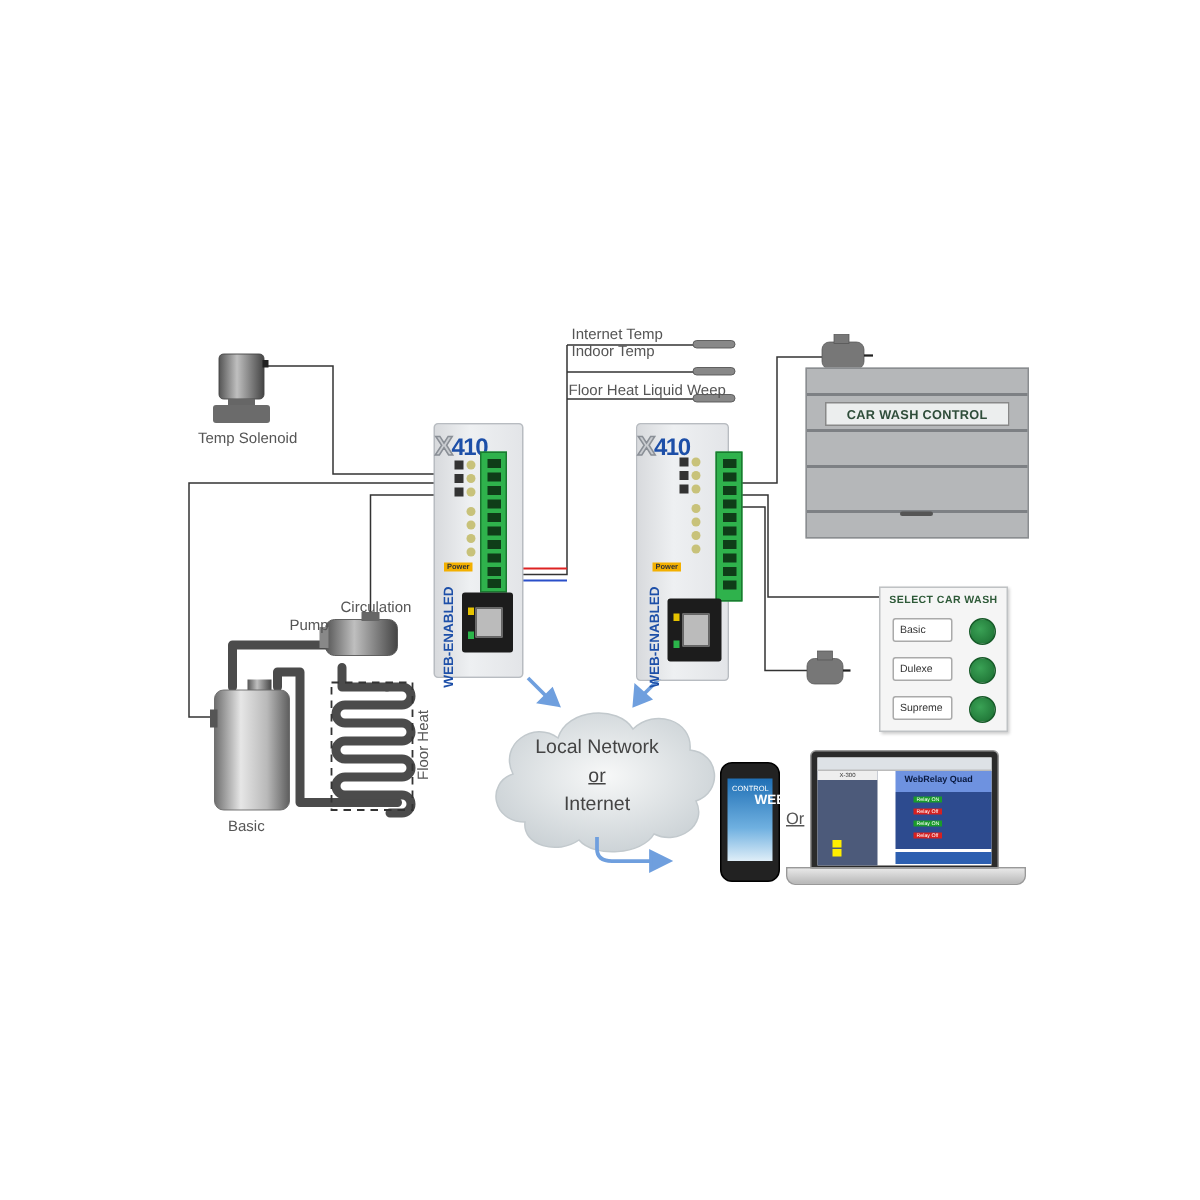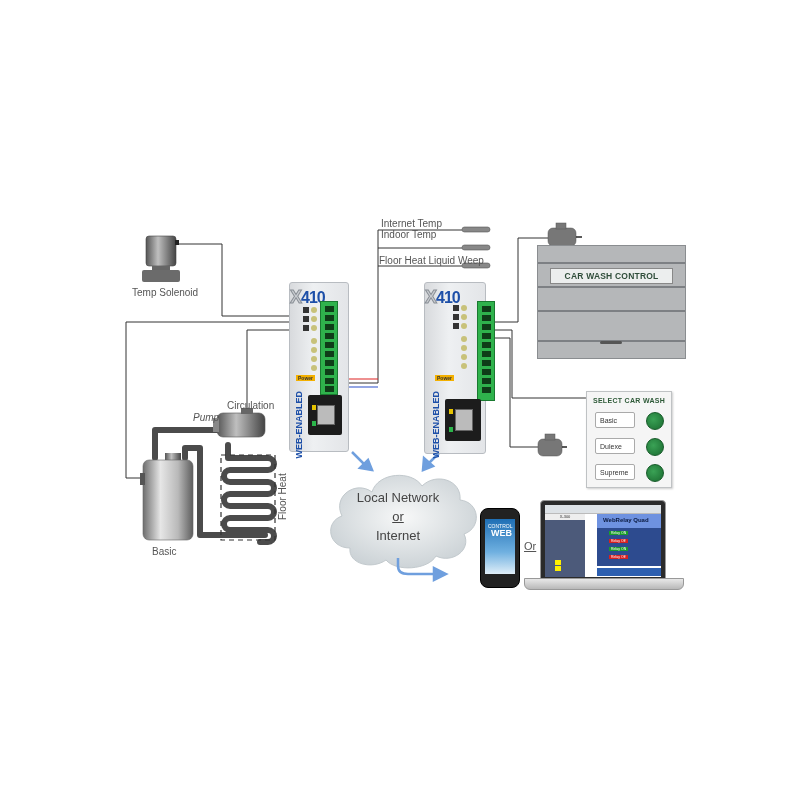--- a/index.html
+++ b/index.html
@@ -124,21 +124,21 @@
     <line x1="562" y1="447" x2="567" y2="447" stroke="#222" stroke-width="1.5"></line>
   </g>
 </svg>
 
 <div class="abs label" style="left:381px;top:218px;">Internet Temp</div>
 <div class="abs label" style="left:381px;top:229px;">Indoor Temp</div>
 <div class="abs label" style="left:379px;top:255px;">Floor Heat Liquid Weep</div>
 
 <div class="abs label" style="left:132px;top:287px;">Temp Solenoid</div>
 <div class="abs label" style="left:191px;top:400px;margin-left:36px;">Circulation</div>
-<div class="abs label" style="left:193px;top:412px;font-style:italic;">Pump</div>
+<div class="abs label" style="left:193px;top:412px;">Pump</div>
 <div class="abs label" style="left:152px;top:546px;">Basic</div>
 <div class="abs label" style="left:277px;top:520px;transform:rotate(-90deg);transform-origin:left top;">Floor Heat</div>
 
 <div class="device" style="left:289px;top:282px;width:58px;height:168px;">
   <div class="logo"><span class="x">X</span><span>410</span></div>
   <div class="terminal" style="left:30px;top:18px;width:16px;height:92px;">
     <div class="slot" style="top:4px"></div>
       <div class="slot" style="top:13px"></div>
       <div class="slot" style="top:22px"></div>
       <div class="slot" style="top:31px"></div>
@@ -220,21 +220,21 @@
   <div class="go" style="top:72px;"></div>
 </div>
 
 <div class="cloud-text" style="left:348px;top:490px;width:100px;">Local Network</div>
 <div class="cloud-text" style="left:348px;top:509px;width:100px;text-decoration:underline;">or</div>
 <div class="cloud-text" style="left:348px;top:528px;width:100px;">Internet</div>
 
 <div class="phone" style="left:480px;top:508px;width:38px;height:78px;">
   <div class="abs" style="left:4px;top:10px;width:30px;height:55px;background:linear-gradient(#1f6fb5,#6fb0e0 60%,#dfeef8);">
     <div class="abs" style="left:3px;top:4px;font-size:5px;color:#fff;">CONTROL</div>
-    <div class="abs" style="left:6px;top:9px;font-size:9px;font-weight:bold;color:#fff;">WEB</div>
+    <div class="abs" style="left:18px;top:9px;font-size:9px;font-weight:bold;color:#fff;">WEB</div>
   </div>
 </div>
 
 <div class="abs label" style="left:524px;top:540px;font-size:11px;text-decoration:underline;">Or</div>
 
 <div class="laptop-screen" style="left:540px;top:500px;width:124px;height:78px;">
   <div class="abs" style="left:4px;top:4px;width:116px;height:72px;background:#fff;">
     <div class="abs" style="left:0;top:0;width:116px;height:8px;background:#dde2e6;border-bottom:1px solid #bbb;"></div>
     <div class="abs" style="left:0;top:9px;width:40px;height:63px;background:#4c5a7a;">
       <div class="abs" style="left:0;top:0;width:40px;height:6px;background:#eee;font-size:4px;text-align:center;color:#333;">X-300</div>

